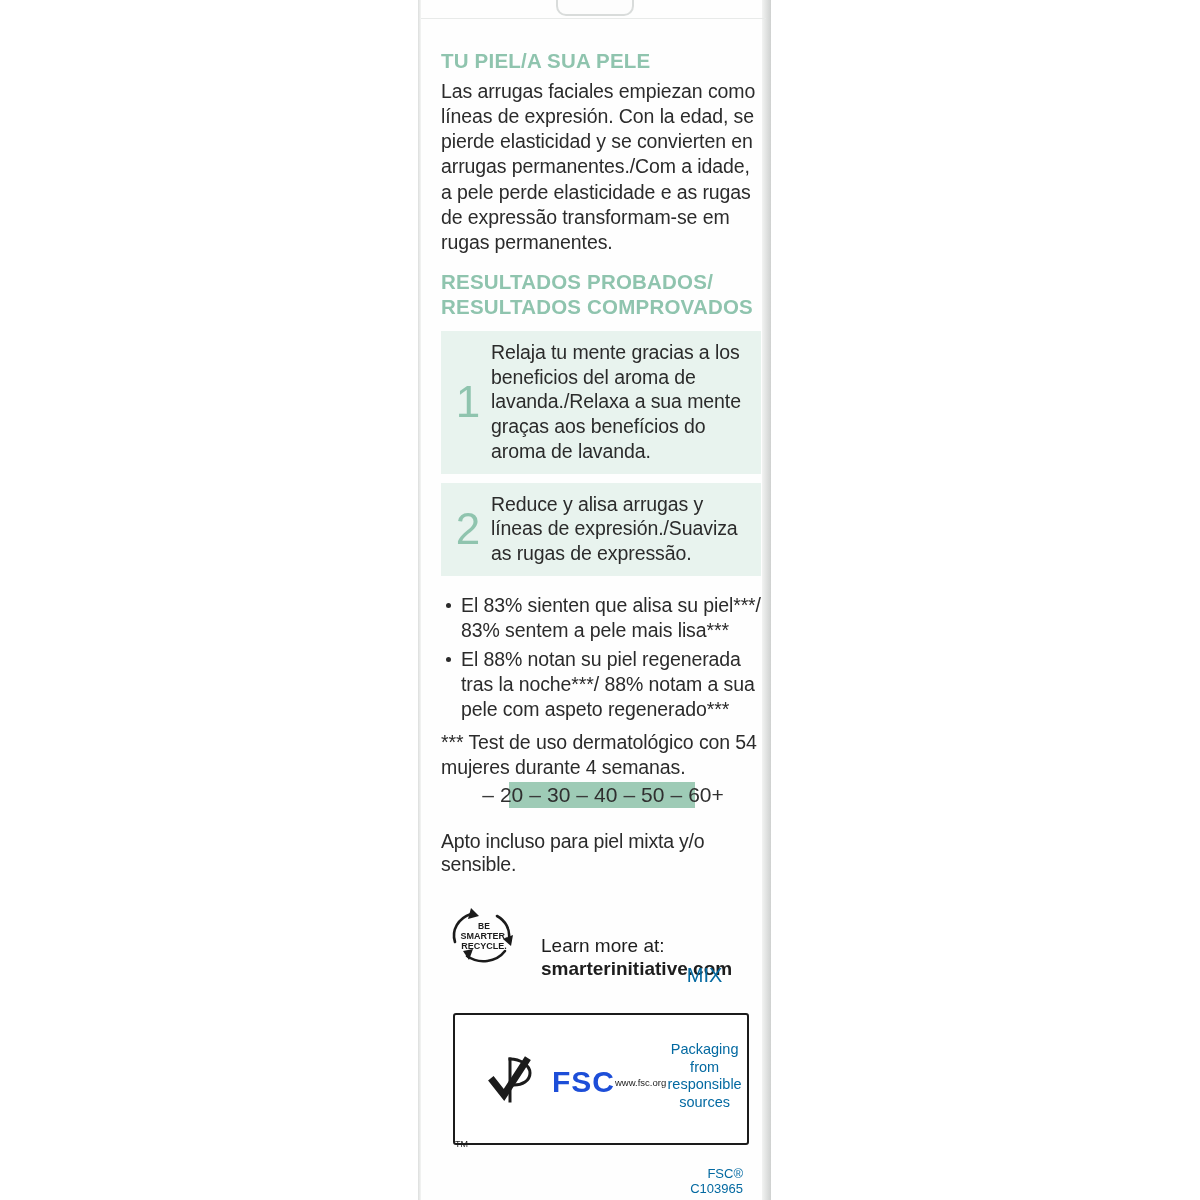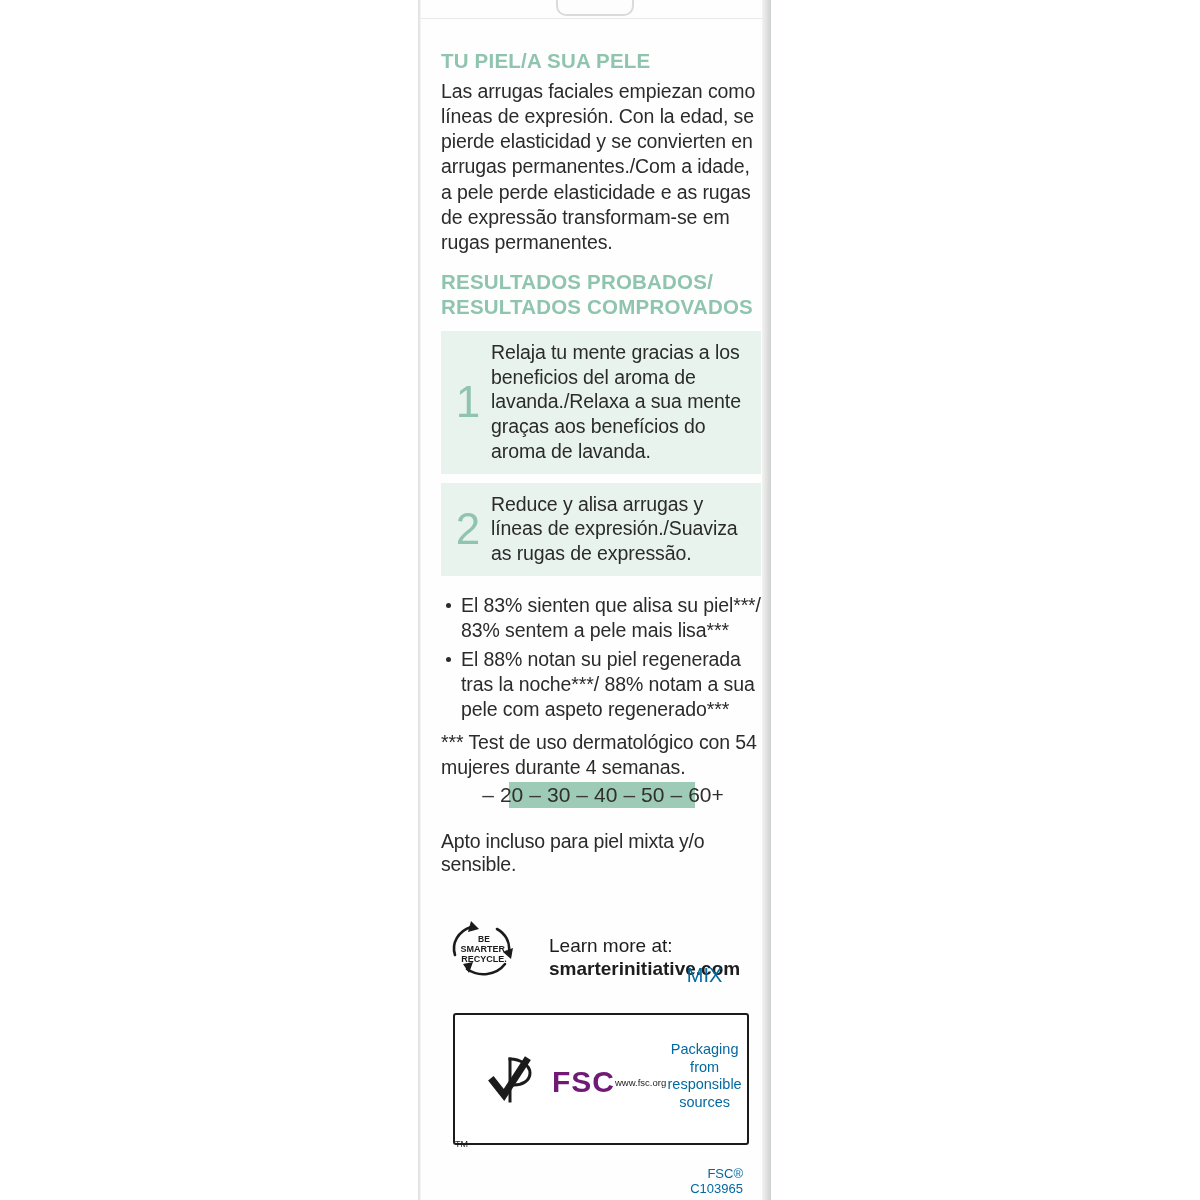--- a/index.html
+++ b/index.html
@@ -168,22 +168,22 @@
   .suitable {
     color: #2b2b2b;
     font-size: 19.5px;
     margin: 20px 0 0 0;
     letter-spacing: -0.2px;
   }
 
   
   .smarter-row {
     display: flex;
-    align-items: flex-end;
-    gap: 22px;
+    align-items: flex-start;
+    gap: 14px;
     margin-top: 26px;
   }
   .smarter-logo {
     width: 86px; height: 66px;
     flex: 0 0 86px;
     position: relative;
   }
   .smarter-text {
     font-size: 19px;
     color: #1d1d1d;
@@ -205,21 +205,21 @@
   .fsc-left {
     flex: 0 0 120px;
     display: flex;
     flex-direction: row;
     align-items: center;
     justify-content: center;
     padding-top: 4px;
   }
   .fsc-mark { font-size: 9px; color: #1b1b1b; align-self: flex-end; margin-right: 12px; margin-bottom: -6px;}
   .fsc-word {
-    font-size: 30px; font-weight: bold; letter-spacing: 1px; color: #701a75;
+    font-size: 30px; font-weight: bold; letter-spacing: 1px; color: #1d4ed8;
     line-height: 1; margin-top: 2px;
   }
   .fsc-url { font-size: 9.5px; color: #1b1b1b; margin-top: 3px; }
   .fsc-right {
     flex: 1;
     display: flex;
     flex-direction: column;
     align-items: center;
     justify-content: center;
     text-align: center;

